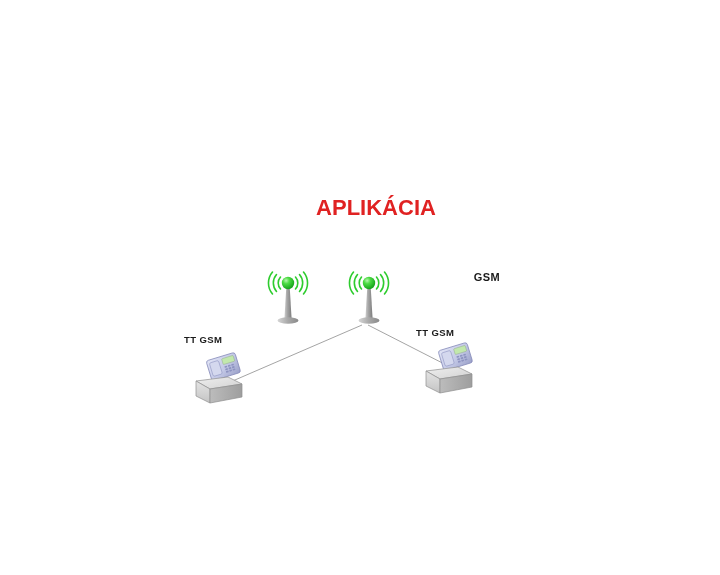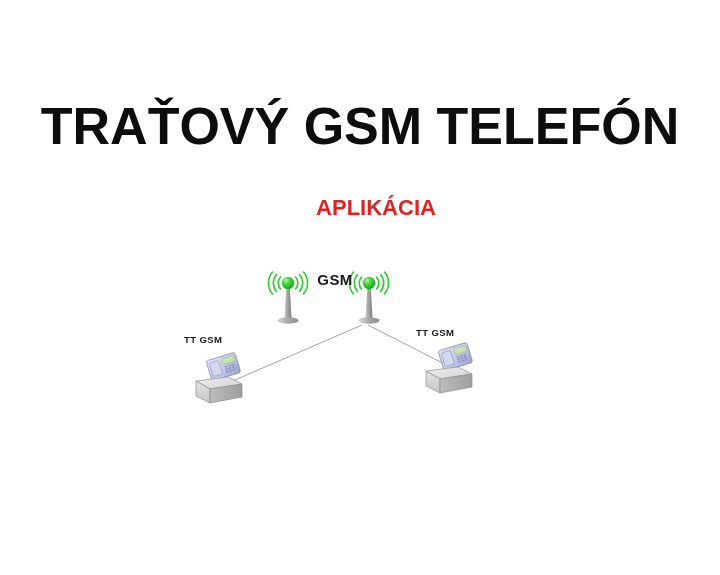--- a/index.html
+++ b/index.html
@@ -72,43 +72,42 @@
     position: absolute;
     font-family: "Liberation Sans", sans-serif;
     font-weight: bold;
     color: #1a1a1a;
     white-space: nowrap;
   }
   .lbl-gsm {
     left: 0;
     top: 16px;
     width: 330px;
-    text-align: center;
-    font-size: 15px;
+    text-align: right;
+    font-size: 11px;
     letter-spacing: 0.4px;
   }
   .lbl-tt-left {
     left: 14px;
     top: 79px;
     font-size: 9.5px;
     letter-spacing: 0.4px;
   }
   .lbl-tt-right {
     left: 246px;
     top: 72px;
     font-size: 9.5px;
     letter-spacing: 0.4px;
   }
 </style>
 </head>
 <body>
 
 <div class="slide">
 
-  <div class="title">TRAŤOVÝ GSM TELEFÓN</div>
 
   <div class="subtitle">APLIKÁCIA</div>
 
   <div class="diagram">
 
     <svg viewBox="0 0 330 165" xmlns="http://www.w3.org/2000/svg">
       <defs>
         <radialGradient id="gradBall" cx="35%" cy="30%" r="75%">
           <stop offset="0%" stop-color="#b9f5b0"></stop>
           <stop offset="35%" stop-color="#4ddc44"></stop>

